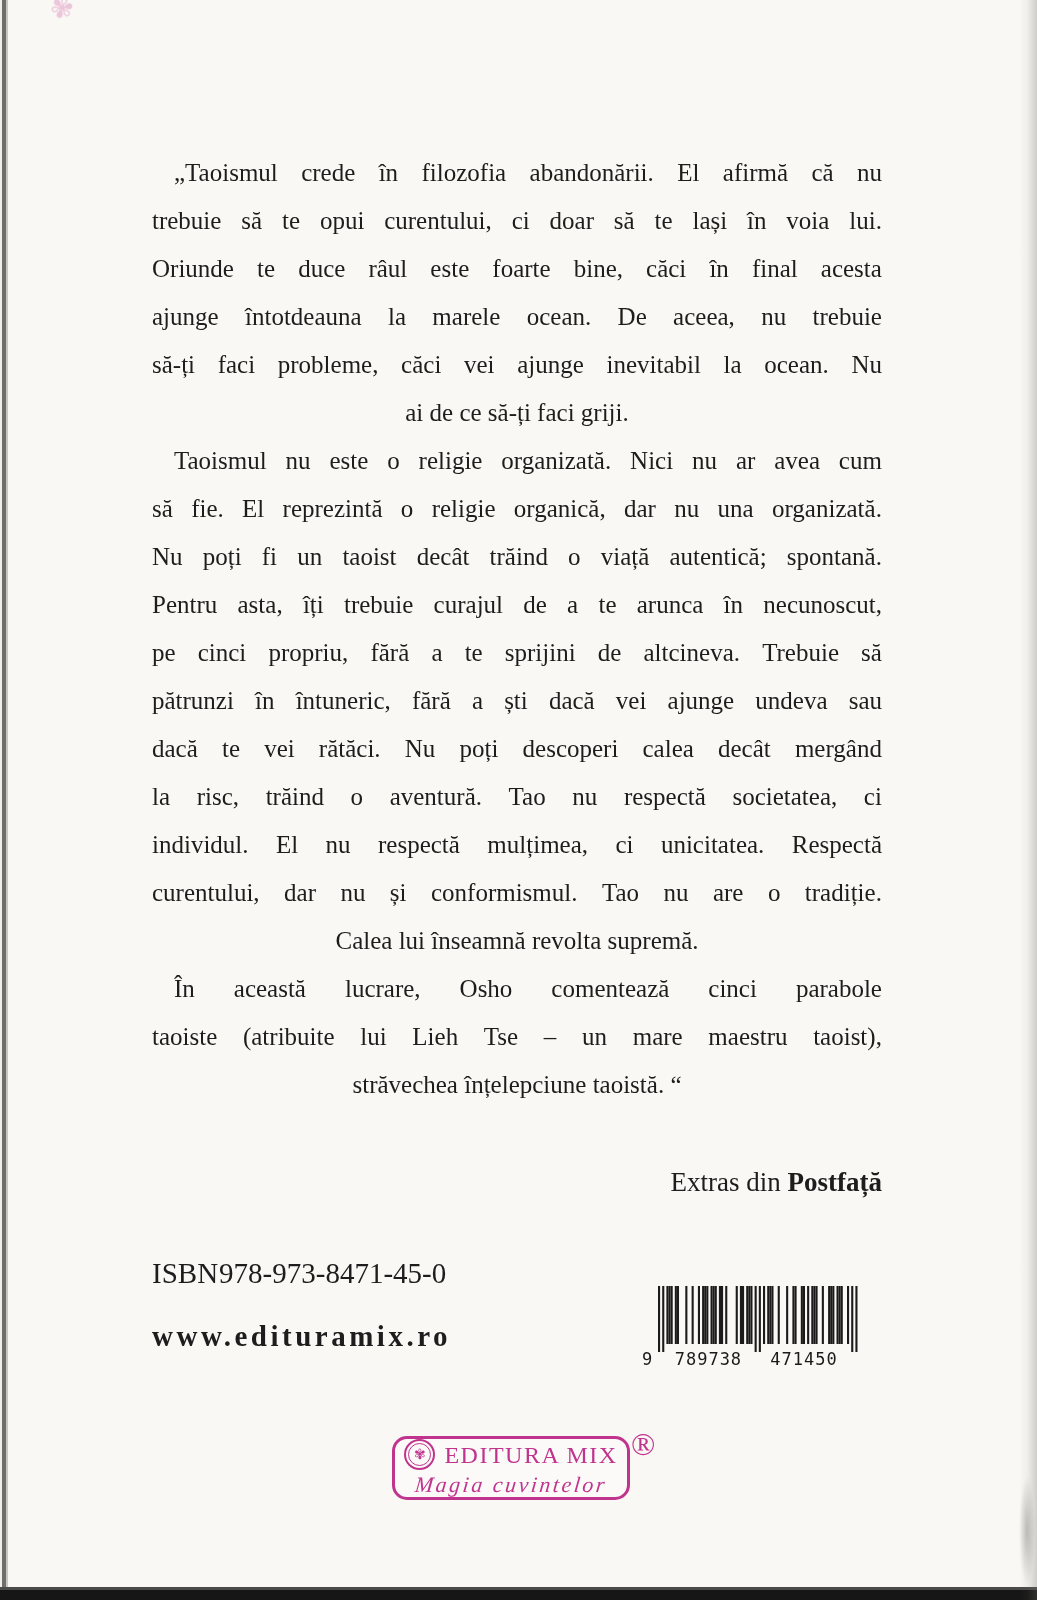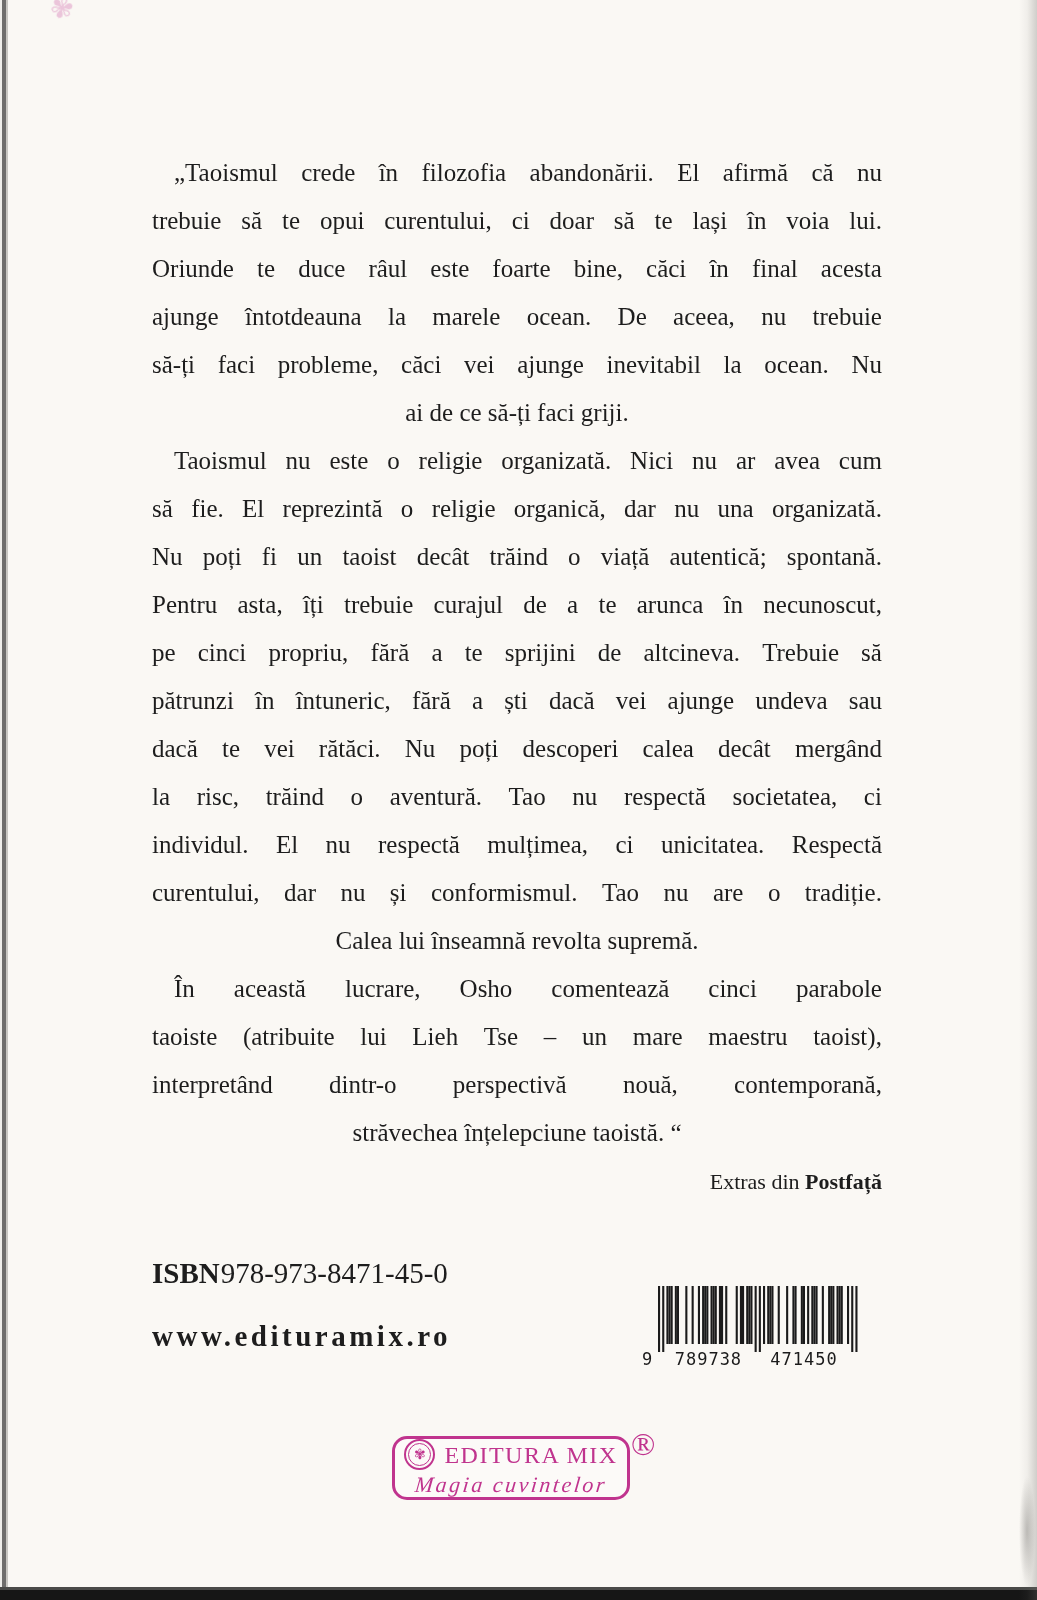--- a/index.html
+++ b/index.html
@@ -41,29 +41,29 @@
   .text-line{
     height:48px;line-height:48px;
     display:flex;justify-content:space-between;
     white-space:nowrap;
   }
   .text-line span{flex:0 0 auto;}
   .text-line.first{padding-left:22px;}
   .text-line.last{display:block;text-align:center;}
   .attribution{
     position:absolute;left:152px;top:1158px;width:730px;
-    text-align:right;font-size:22px;line-height:48px;
+    text-align:right;font-size:27px;line-height:48px;
   }
   .attribution b{font-weight:700;}
   
   .isbn{
     position:absolute;left:152px;top:1256px;
     font-size:29px;line-height:34px;
   }
-  .isbn .isbn-label{font-weight:700;}
+  .isbn .isbn-label{font-weight:400;}
   .isbn .isbn-value{margin-left:1px;}
   .website{
     position:absolute;left:152px;top:1316px;
     font-size:29px;font-weight:700;letter-spacing:3.5px;line-height:40px;
   }
   .barcode{position:absolute;left:642px;top:1286px;width:216px;height:82px;}
   
   .logo-box{
     position:absolute;left:392px;top:1436px;
     width:232px;height:58px;
@@ -304,27 +304,20 @@
         <span>taoiste</span>
         <span>(atribuite</span>
         <span>lui</span>
         <span>Lieh</span>
         <span>Tse</span>
         <span>–</span>
         <span>un</span>
         <span>mare</span>
         <span>maestru</span>
         <span>taoist),</span>
-      </div>
-      <div class="text-line">
-        <span>interpretând</span>
-        <span>dintr-o</span>
-        <span>perspectivă</span>
-        <span>nouă,</span>
-        <span>contemporană,</span>
       </div>
       <div class="text-line last">străvechea înțelepciune taoistă. “</div>
     </div>
 
   <div class="attribution">
     <span>Extras din </span><b>Postfață</b>
   </div>
 
   <div class="isbn">
     <span class="isbn-label">ISBN</span><span class="isbn-value">978-973-8471-45-0</span>

